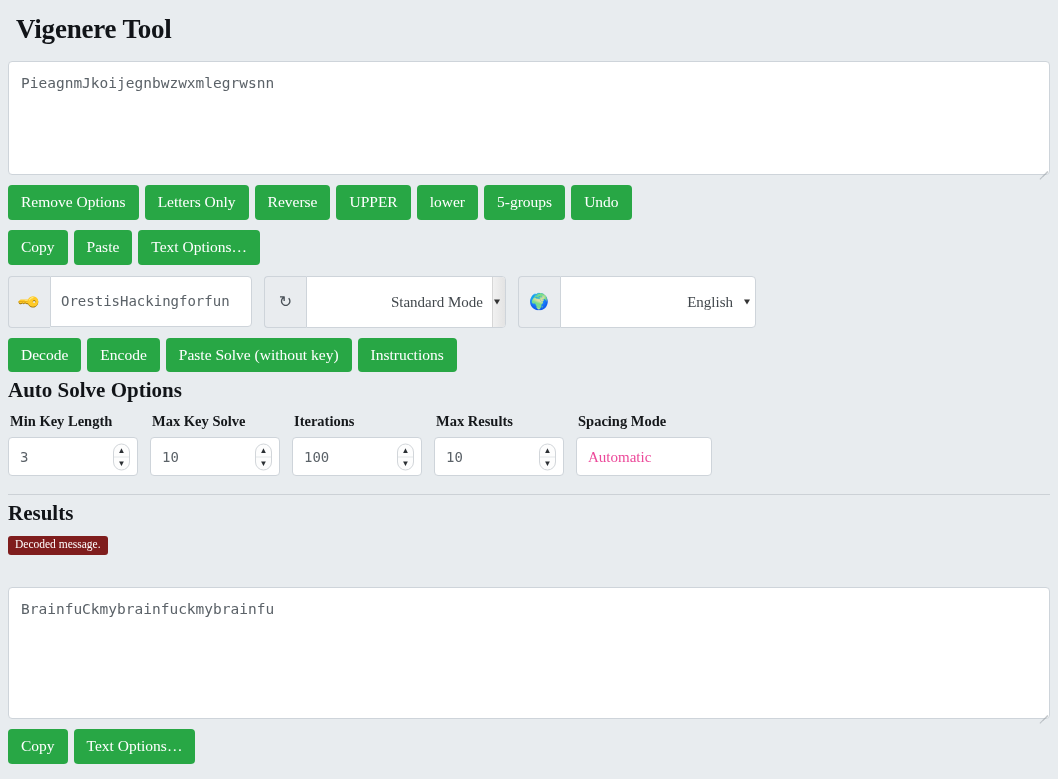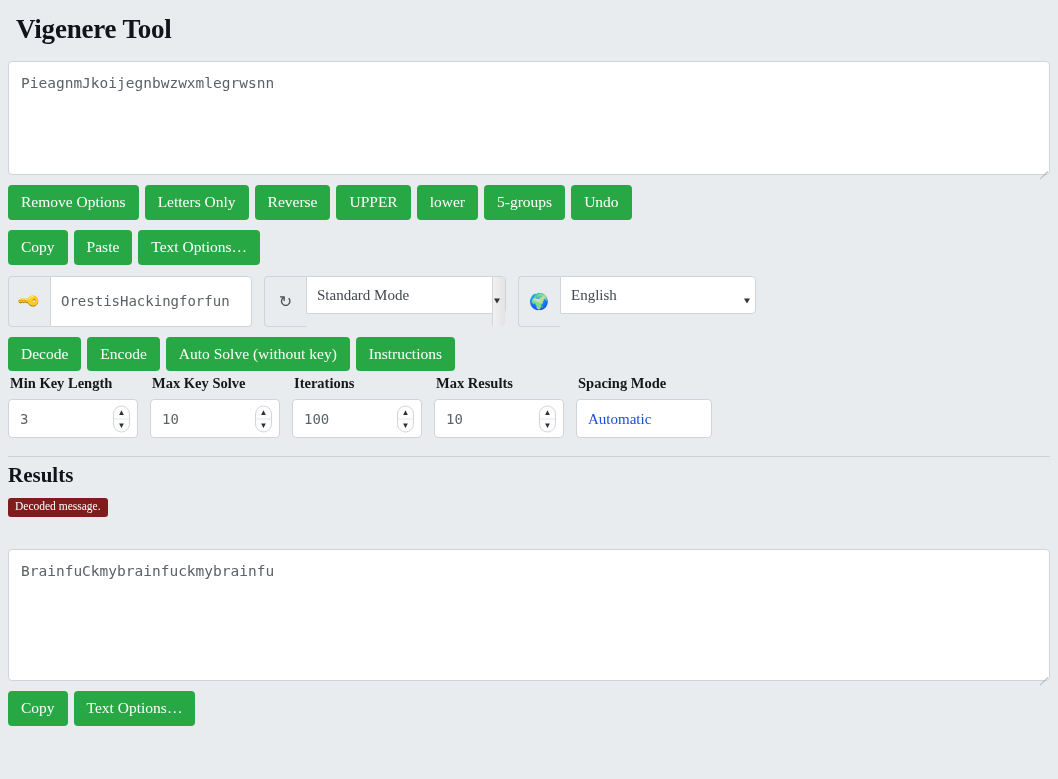--- a/index.html
+++ b/index.html
@@ -132,22 +132,23 @@
   .select-ctl {
     appearance: none;
     -webkit-appearance: none;
     background: #ffffff;
     border: 1px solid #ced4da;
     border-radius: 0 4px 4px 0;
     font-family: "Liberation Serif", serif;
     font-size: 15px;
     color: #42484d;
     padding: 6px 22px 6px 10px;
-    height: 38px;
+    height: 52px;
     outline: none;
+    text-align: right;
   }
   .select-wrap { position: relative; display: flex; }
   .select-wrap .caret {
     position: absolute;
     right: 6px;
     top: 50%;
     transform: translateY(-50%);
     width: 0; height: 0;
     border-left: 3.5px solid transparent;
     border-right: 3.5px solid transparent;
@@ -232,21 +233,21 @@
   .spacing-select {
     width: 136px;
     height: 39px;
     appearance: none;
     -webkit-appearance: none;
     background: #ffffff;
     border: 1px solid #ced4da;
     border-radius: 4px;
     font-family: "Liberation Serif", serif;
     font-size: 15px;
-    color: #1d4ed8;
+    color: #ec4899;
     padding: 6px 22px 6px 11px;
     outline: none;
   }
 
   .divider {
     border: none;
     border-top: 1px solid #ccd1d6;
     margin: 18px 0 0 0;
     width: 1042px;
   }
@@ -325,24 +326,25 @@
         </select>
         <span class="caret"></span>
       </span>
     </div>
 
   </div>
 
   <div class="btn-row">
     <button class="btn">Decode</button>
     <button class="btn">Encode</button>
-    <button class="btn">Auto Solve (without key)</button>
+    <button class="btn">Paste Solve (without key)</button>
     <button class="btn">Instructions</button>
   </div>
 
+  <h2 class="section-title">Auto Solve Options</h2>
 
   <div class="options-grid">
 
     <div class="opt-col">
       <span class="opt-label">Min Key Length</span>
       <span class="num-wrap">
         <input class="num-input" value="3" style="">
         <span class="spinner">
           <span>▲</span>
           <span>▼</span>

